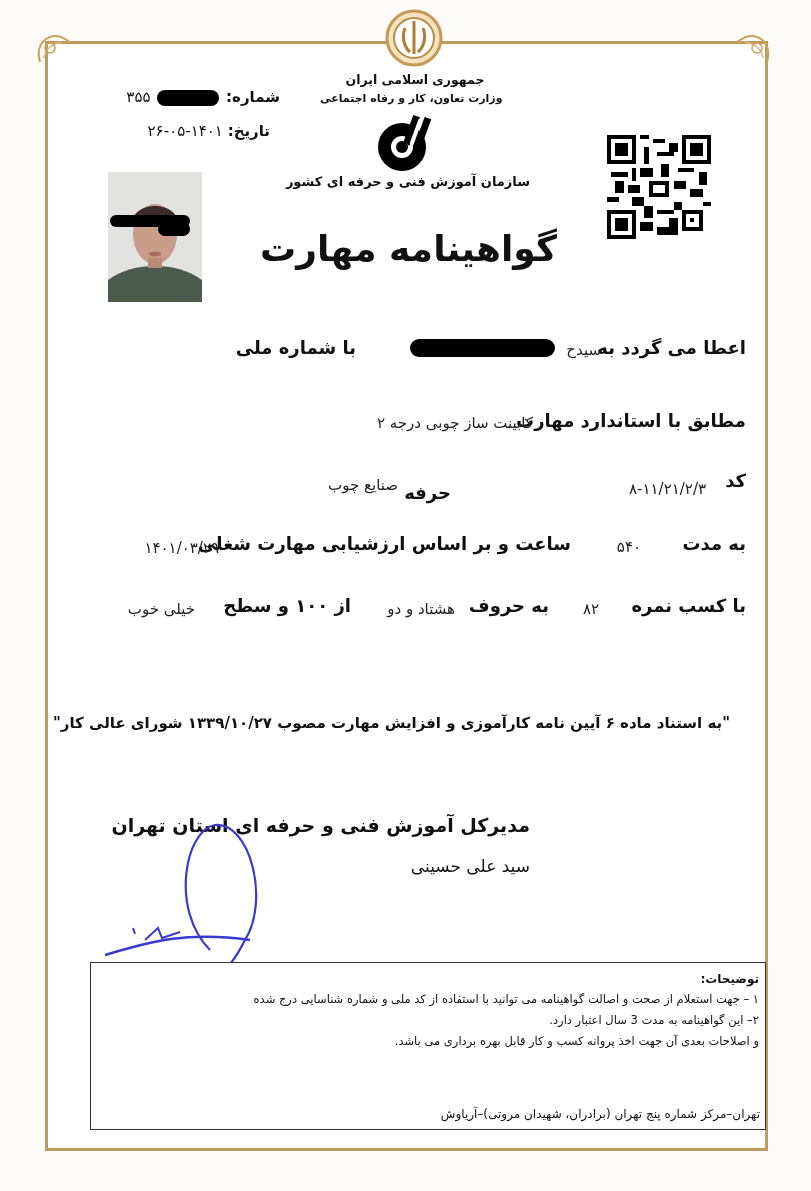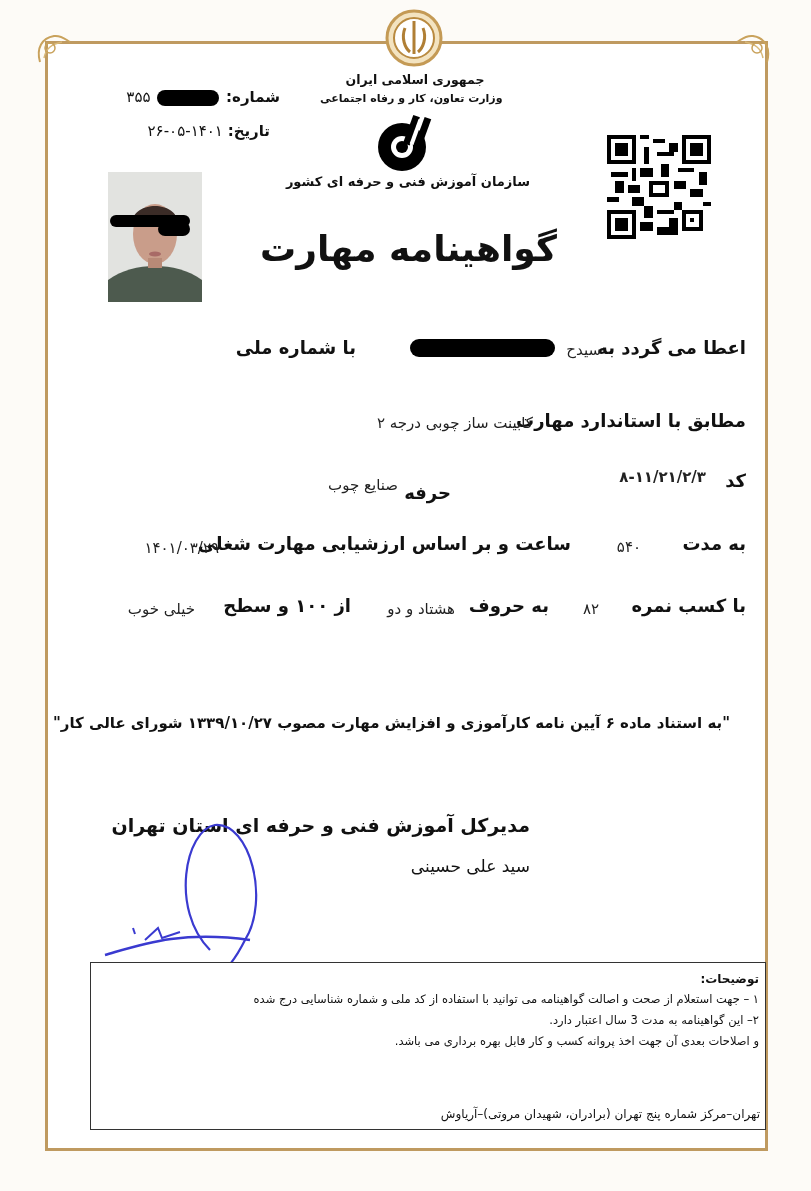--- a/index.html
+++ b/index.html
@@ -161,21 +161,21 @@
 
 <div class="abs row" style="right:65px;top:337px;"><span class="lbl">اعطا می گردد به</span></div>
 <div class="abs row" style="right:210px;top:339px;"><span class="val">سیدح</span></div>
 <div class="redact-name"></div>
 <div class="abs row" style="right:455px;top:337px;"><span class="lbl">با شماره ملی</span></div>
 
 <div class="abs row" style="right:65px;top:410px;"><span class="lbl">مطابق با استاندارد مهارت</span></div>
 <div class="abs row" style="right:278px;top:412px;"><span class="val">کابینت ساز چوبی درجه ۲</span></div>
 
 <div class="abs row" style="right:65px;top:470px;"><span class="lbl">کد</span></div>
-<div class="abs row" style="right:105px;top:466px;font-weight:bold;"><span class="val">۸-۱۱/۲۱/۲/۳</span></div>
+<div class="abs row" style="right:105px;top:478px;"><span class="val">۸-۱۱/۲۱/۲/۳</span></div>
 <div class="abs row" style="right:360px;top:470px;margin-top:12px;"><span class="lbl">حرفه</span></div>
 <div class="abs row" style="right:413px;top:474px;"><span class="val">صنایع چوب</span></div>
 
 <div class="abs row" style="right:65px;top:533px;"><span class="lbl">به مدت</span></div>
 <div class="abs row" style="right:170px;top:536px;"><span class="val">۵۴۰</span></div>
 <div class="abs row" style="right:240px;top:533px;"><span class="lbl">ساعت و بر اساس ارزشیابی مهارت شغلی</span></div>
 <div class="abs row" style="right:592px;top:537px;"><span class="val">۱۴۰۱/۰۳/۲۹</span></div>
 
 <div class="abs row" style="right:65px;top:595px;"><span class="lbl">با کسب نمره</span></div>
 <div class="abs row" style="right:212px;top:598px;"><span class="val">۸۲</span></div>

